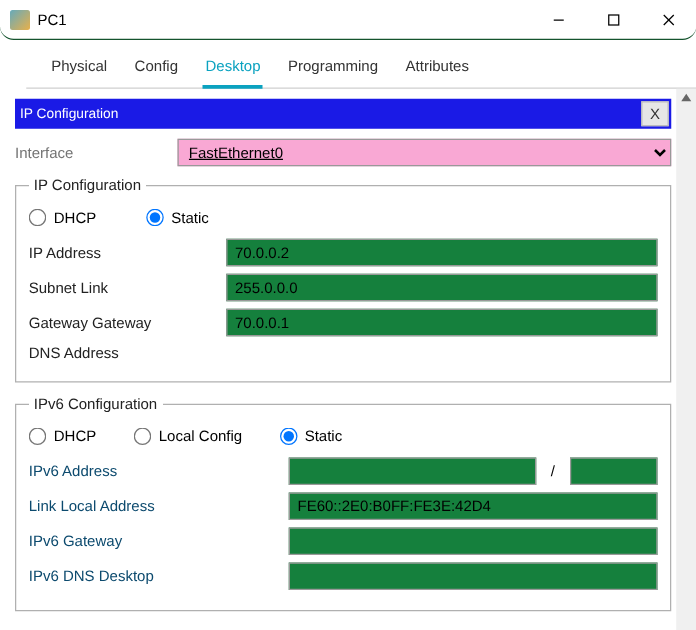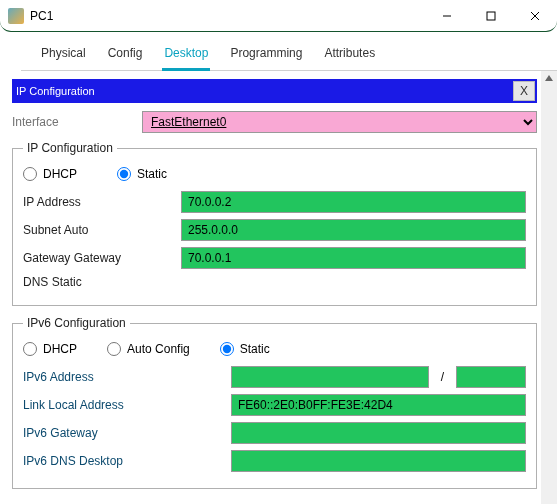--- a/index.html
+++ b/index.html
@@ -17,21 +17,21 @@
   .content { flex: 1; padding: 8px 4px 10px 12px; }
   .vscroll { width: 16px; background: #f0f0f0; display: flex; flex-direction: column; align-items: center; padding-top: 4px; }
   .vscroll .arrow { width: 0; height: 0; border-left: 4px solid transparent; border-right: 4px solid transparent; border-bottom: 6px solid #666; cursor: pointer; }
   .panel-header { background: #1a1ae6; color: #fff; height: 24px; display: flex; align-items: center; padding: 0 2px 0 4px; }
   .panel-header-title { flex: 1; font-size: 11px; }
   .panel-close { width: 22px; height: 20px; background: #e6e6e6; color: #333; border: 1px solid #bbb; display: flex; align-items: center; justify-content: center; cursor: pointer; }
   .row { display: flex; align-items: center; margin: 8px 0; }
   .lbl { width: 130px; color: #737373; }
   .lbl-wide { width: 200px; color: #0c4a6e; }
   select { flex: 1; height: 22px; border: 1px solid #999; background: #f9a8d4; padding: 0 4px; text-decoration: underline; }
-  input[type=text] { height: 22px; border: 1px solid #999; padding: 0 6px; background: #22c55e; }
+  input[type=text] { height: 22px; border: 1px solid #999; padding: 0 6px; background: #15803d; }
   .inp-flex { flex: 1; }
   fieldset { border: 1px solid #b0b0b0; margin: 6px 0 10px 0; padding: 6px 10px 10px 10px; }
   legend { color: #222; padding: 0 4px; }
   .radios { display: flex; align-items: center; gap: 10px; margin: 6px 0 10px 0; }
   .radio-group { display: flex; align-items: center; gap: 6px; margin-right: 30px; cursor: pointer; }
   input[type=radio] { width: 14px; height: 14px; margin: 0; }
   .field-row { display: flex; align-items: center; margin: 6px 0; gap: 8px; }
   .field-row .flabel { width: 150px; color: #222; }
   .slash { padding: 0 4px; }
 </style>
@@ -93,42 +93,42 @@
       <label class="radio-group">
         <input type="radio" name="ipv4mode" checked="" style="">
         <span>Static</span>
       </label>
     </div>
     <div class="field-row">
       <div class="flabel">IP Address</div>
       <input type="text" class="inp-flex" value="70.0.0.2" style="">
     </div>
     <div class="field-row">
-      <div class="flabel">Subnet Auto</div>
+      <div class="flabel">Subnet Link</div>
       <input type="text" class="inp-flex" value="255.0.0.0" style="">
     </div>
     <div class="field-row">
       <div class="flabel">Gateway Gateway</div>
       <input type="text" class="inp-flex" value="70.0.0.1" style="">
     </div>
     <div class="field-row">
-      <div class="flabel">DNS Static</div>
+      <div class="flabel">DNS Address</div>
     </div>
   </fieldset>
 
   <fieldset>
     <legend>IPv6 Configuration</legend>
     <div class="radios">
       <label class="radio-group" style="margin-right:20px">
         <input type="radio" name="ipv6mode" style="">
         <span>DHCP</span>
       </label>
       <label class="radio-group" style="margin-right:20px">
         <input type="radio" name="ipv6mode" style="">
-        <span>Auto Config</span>
+        <span>Local Config</span>
       </label>
       <label class="radio-group">
         <input type="radio" name="ipv6mode" checked="" style="">
         <span>Static</span>
       </label>
     </div>
     <div class="field-row">
       <div class="lbl-wide">IPv6 Address</div>
       <input type="text" class="inp-flex" value="" style="">
       <span class="slash">/</span>

